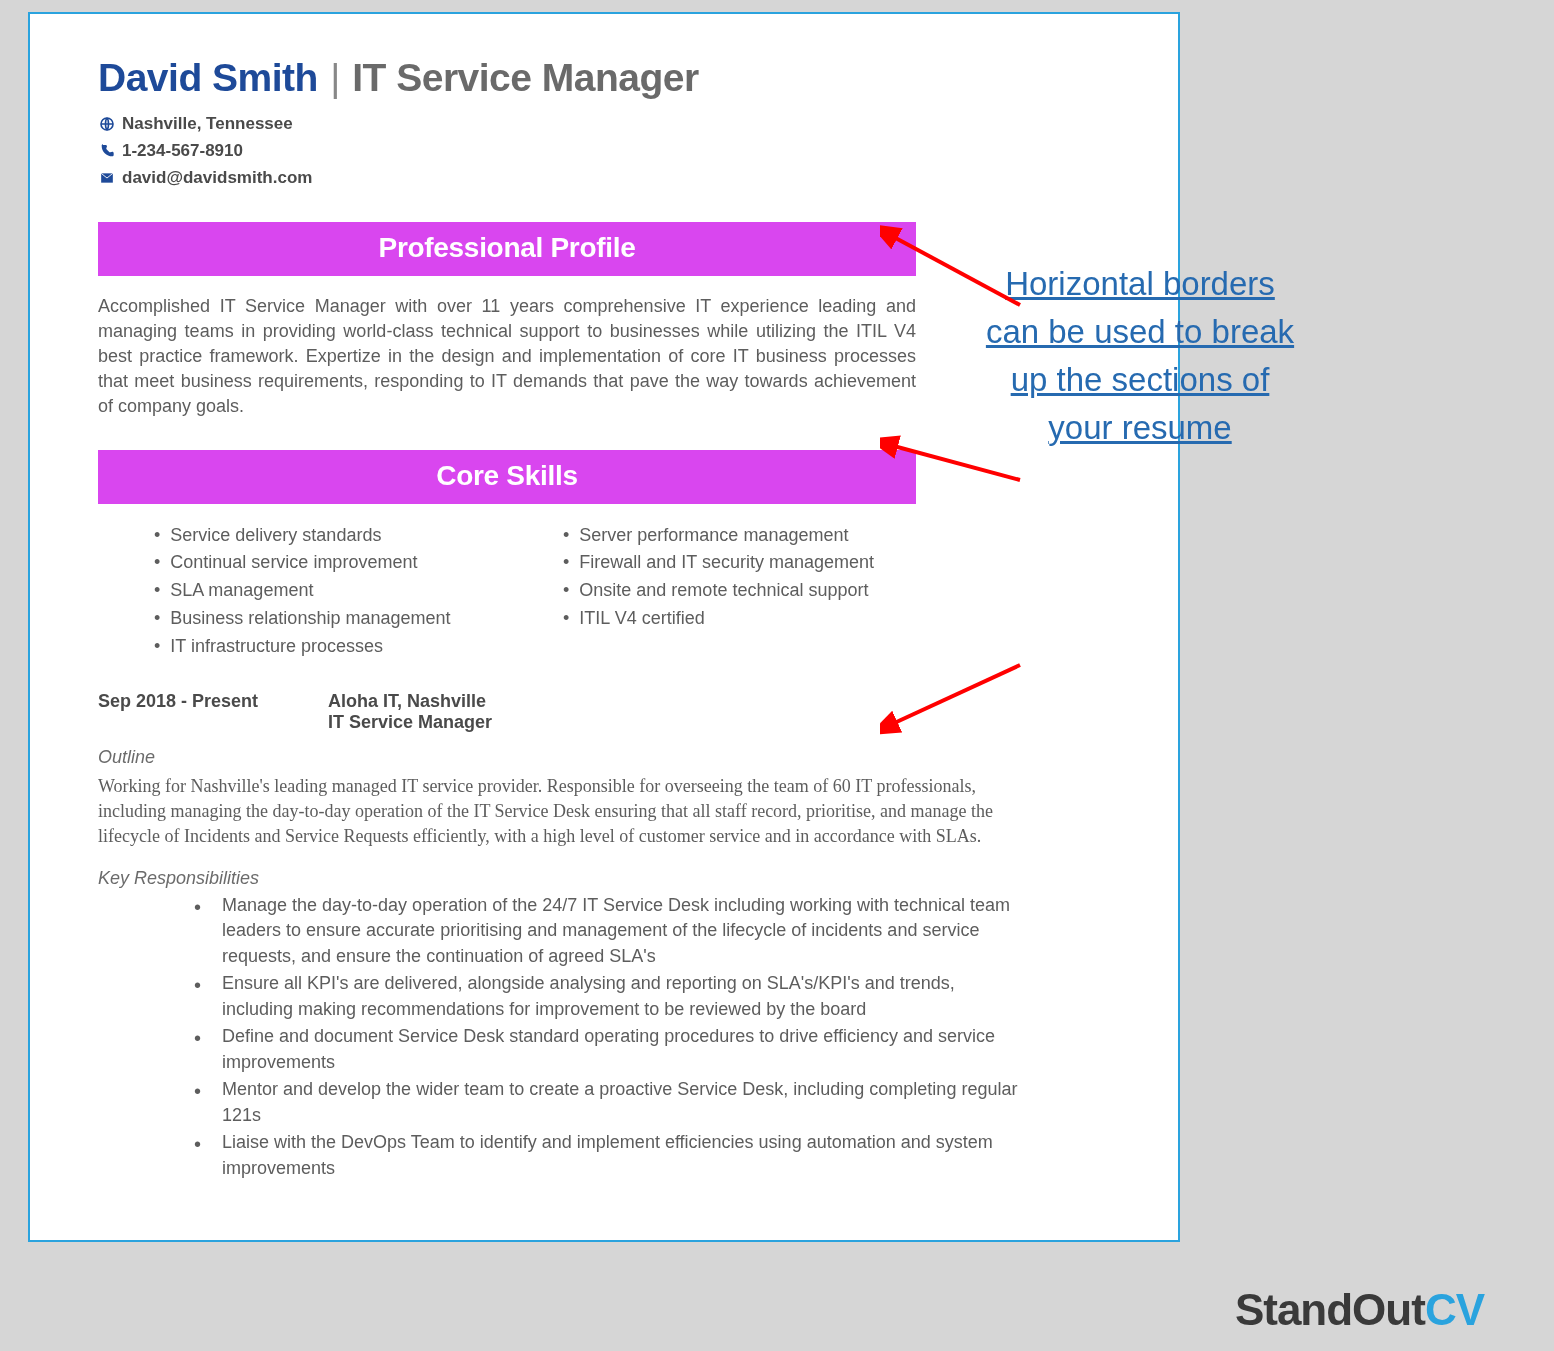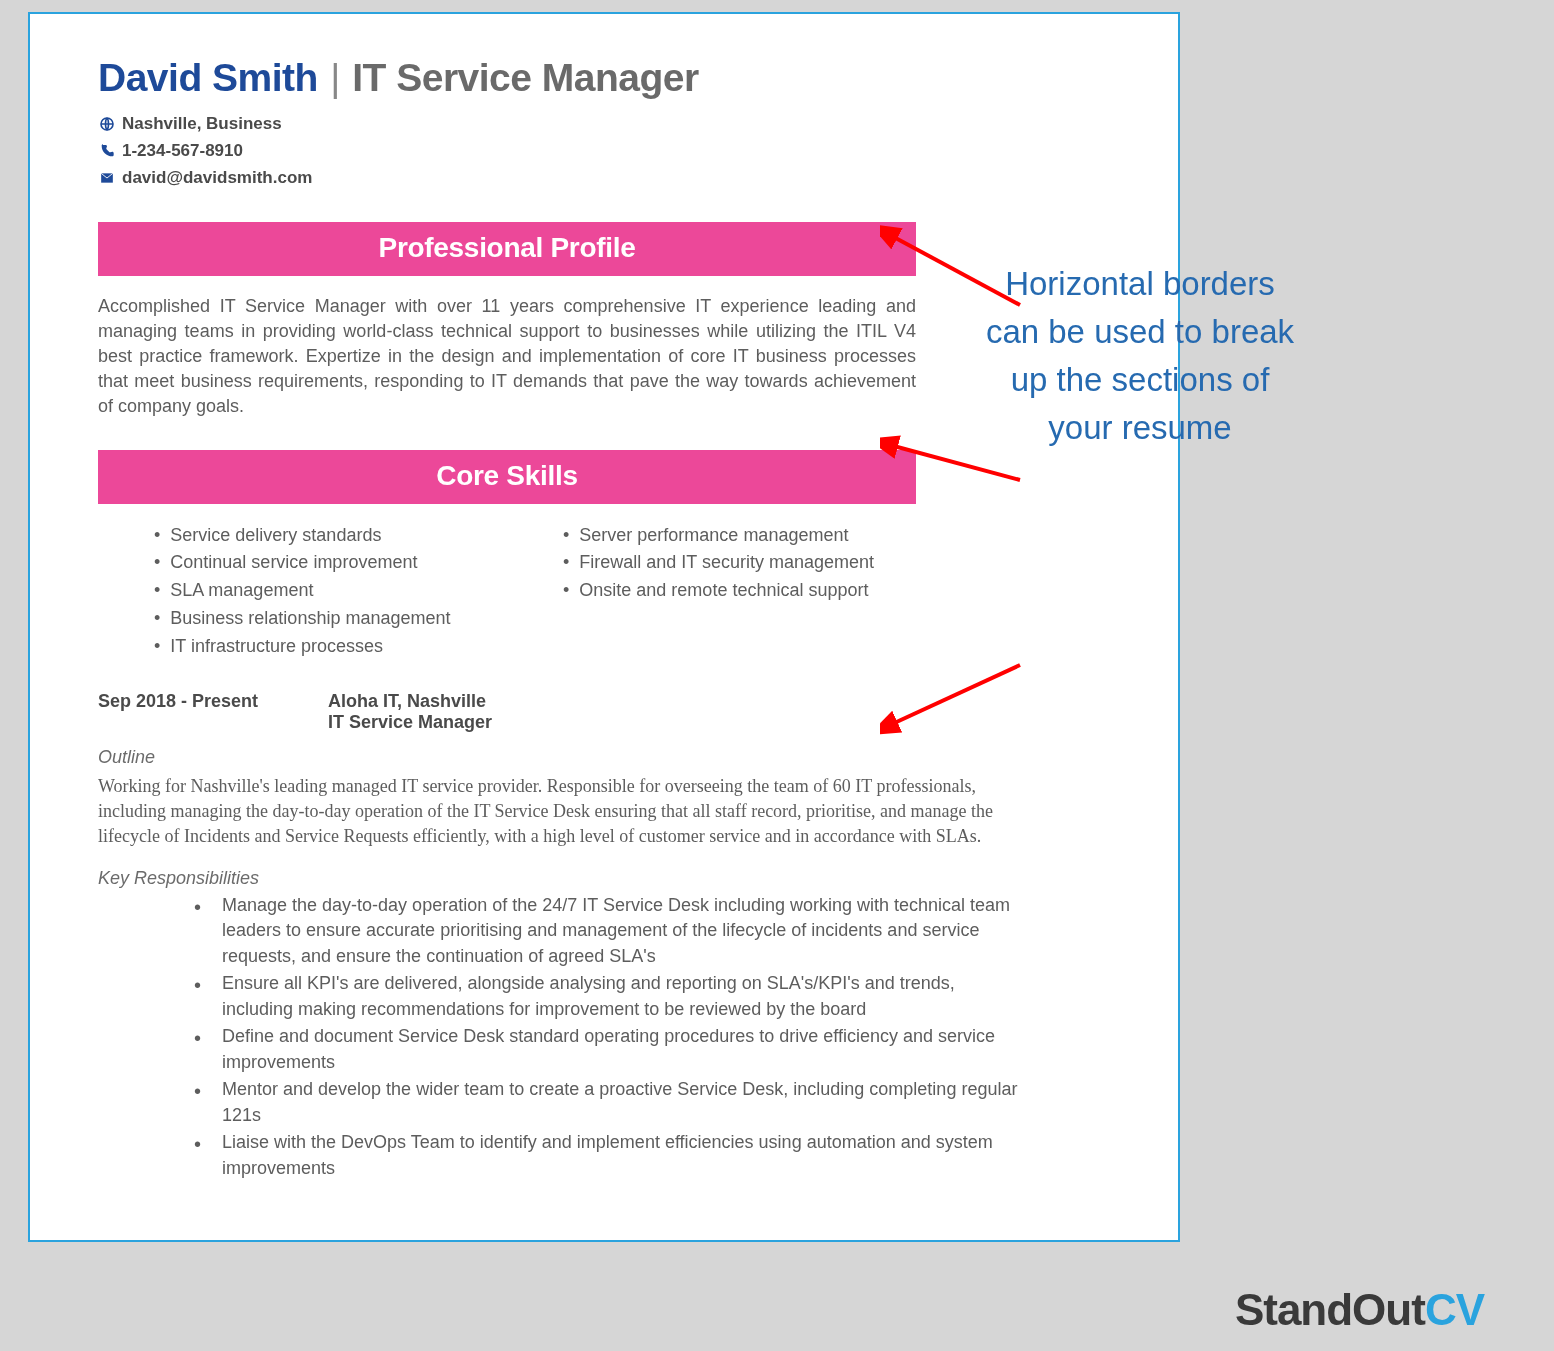--- a/index.html
+++ b/index.html
@@ -41,21 +41,21 @@
     font-weight: 700;
     line-height: 1.6;
     font-family: "Segoe UI Semibold","Helvetica Neue",Arial,sans-serif;
   }
   .contact .row { display:flex; align-items:center; gap:6px; }
   .contact .icon { width:18px; height:18px; display:inline-flex; align-items:center; justify-content:center; color:#1e4a99;}
   .section {
     margin-top: 30px;
   }
   .section-bar {
-    background: #ec4899;
+    background: #d946ef;
     color: #fff;
     text-align: center;
     font-size: 28px;
     font-weight: 800;
     padding: 10px 0 12px 0;
     letter-spacing: -0.3px;
     font-family: "Segoe UI Semibold","Helvetica Neue",Arial,sans-serif;
     width: 818px;
   }
   .body-text {
@@ -132,20 +132,21 @@
   .annotation {
     position:absolute;
     left: 985px;
     top: 260px;
     width: 310px;
     color:#266ab0;
     font-size:33px;
     line-height:1.45;
     text-align:center;
     font-family: Arial, sans-serif;
+    text-decoration: underline;
   }
   
   .arrow {
     position:absolute;
     pointer-events:none;
   }
   
   .footer-logo {
     position:absolute;
     right: 70px;
@@ -170,21 +171,21 @@
   </div>
 
   <div class="contact">
     <div class="row">
       <span class="icon">
         <svg viewBox="0 0 24 24" width="16" height="16" fill="none" stroke="#1e4a99" stroke-width="2.4">
             <circle cx="12" cy="12" r="9"></circle>
             <path d="M3 12h18M12 3c3 3 3 15 0 18M12 3c-3 3-3 15 0 18"></path>
           </svg>
       </span>
-      <span>Nashville, Business</span>
+      <span>Nashville, Tennessee</span>
     </div>
     <div class="row">
       <span class="icon">
         <svg viewBox="0 0 24 24" width="16" height="16" fill="#1e4a99">
             <path d="M6 2c-1 0-2 1-2 2 0 9 7 16 16 16 1 0 2-1 2-2v-3c0-1-1-2-2-2l-3 1c-1 0-1 0-2-1l-3-3c-1-1-1-1-1-2l1-3c0-1-1-2-2-2H6z"></path>
           </svg>
       </span>
       <span>1-234-567-8910</span>
     </div>
     <div class="row">
@@ -213,20 +214,21 @@
           <li>SLA management</li>
           <li>Business relationship management</li>
           <li>IT infrastructure processes</li>
         </ul>
       </div>
       <div class="skills-col">
         <ul>
           <li>Server performance management</li>
           <li>Firewall and IT security management</li>
           <li>Onsite and remote technical support</li>
+          <li>ITIL V4 certified</li>
         </ul>
       </div>
     </div>
   </div>
 
   <div class="section">
     <div class="career-row">
       <div class="c1">Sep 2018 - Present</div>
       <div class="c2">
         <div>Aloha IT, Nashville</div>

